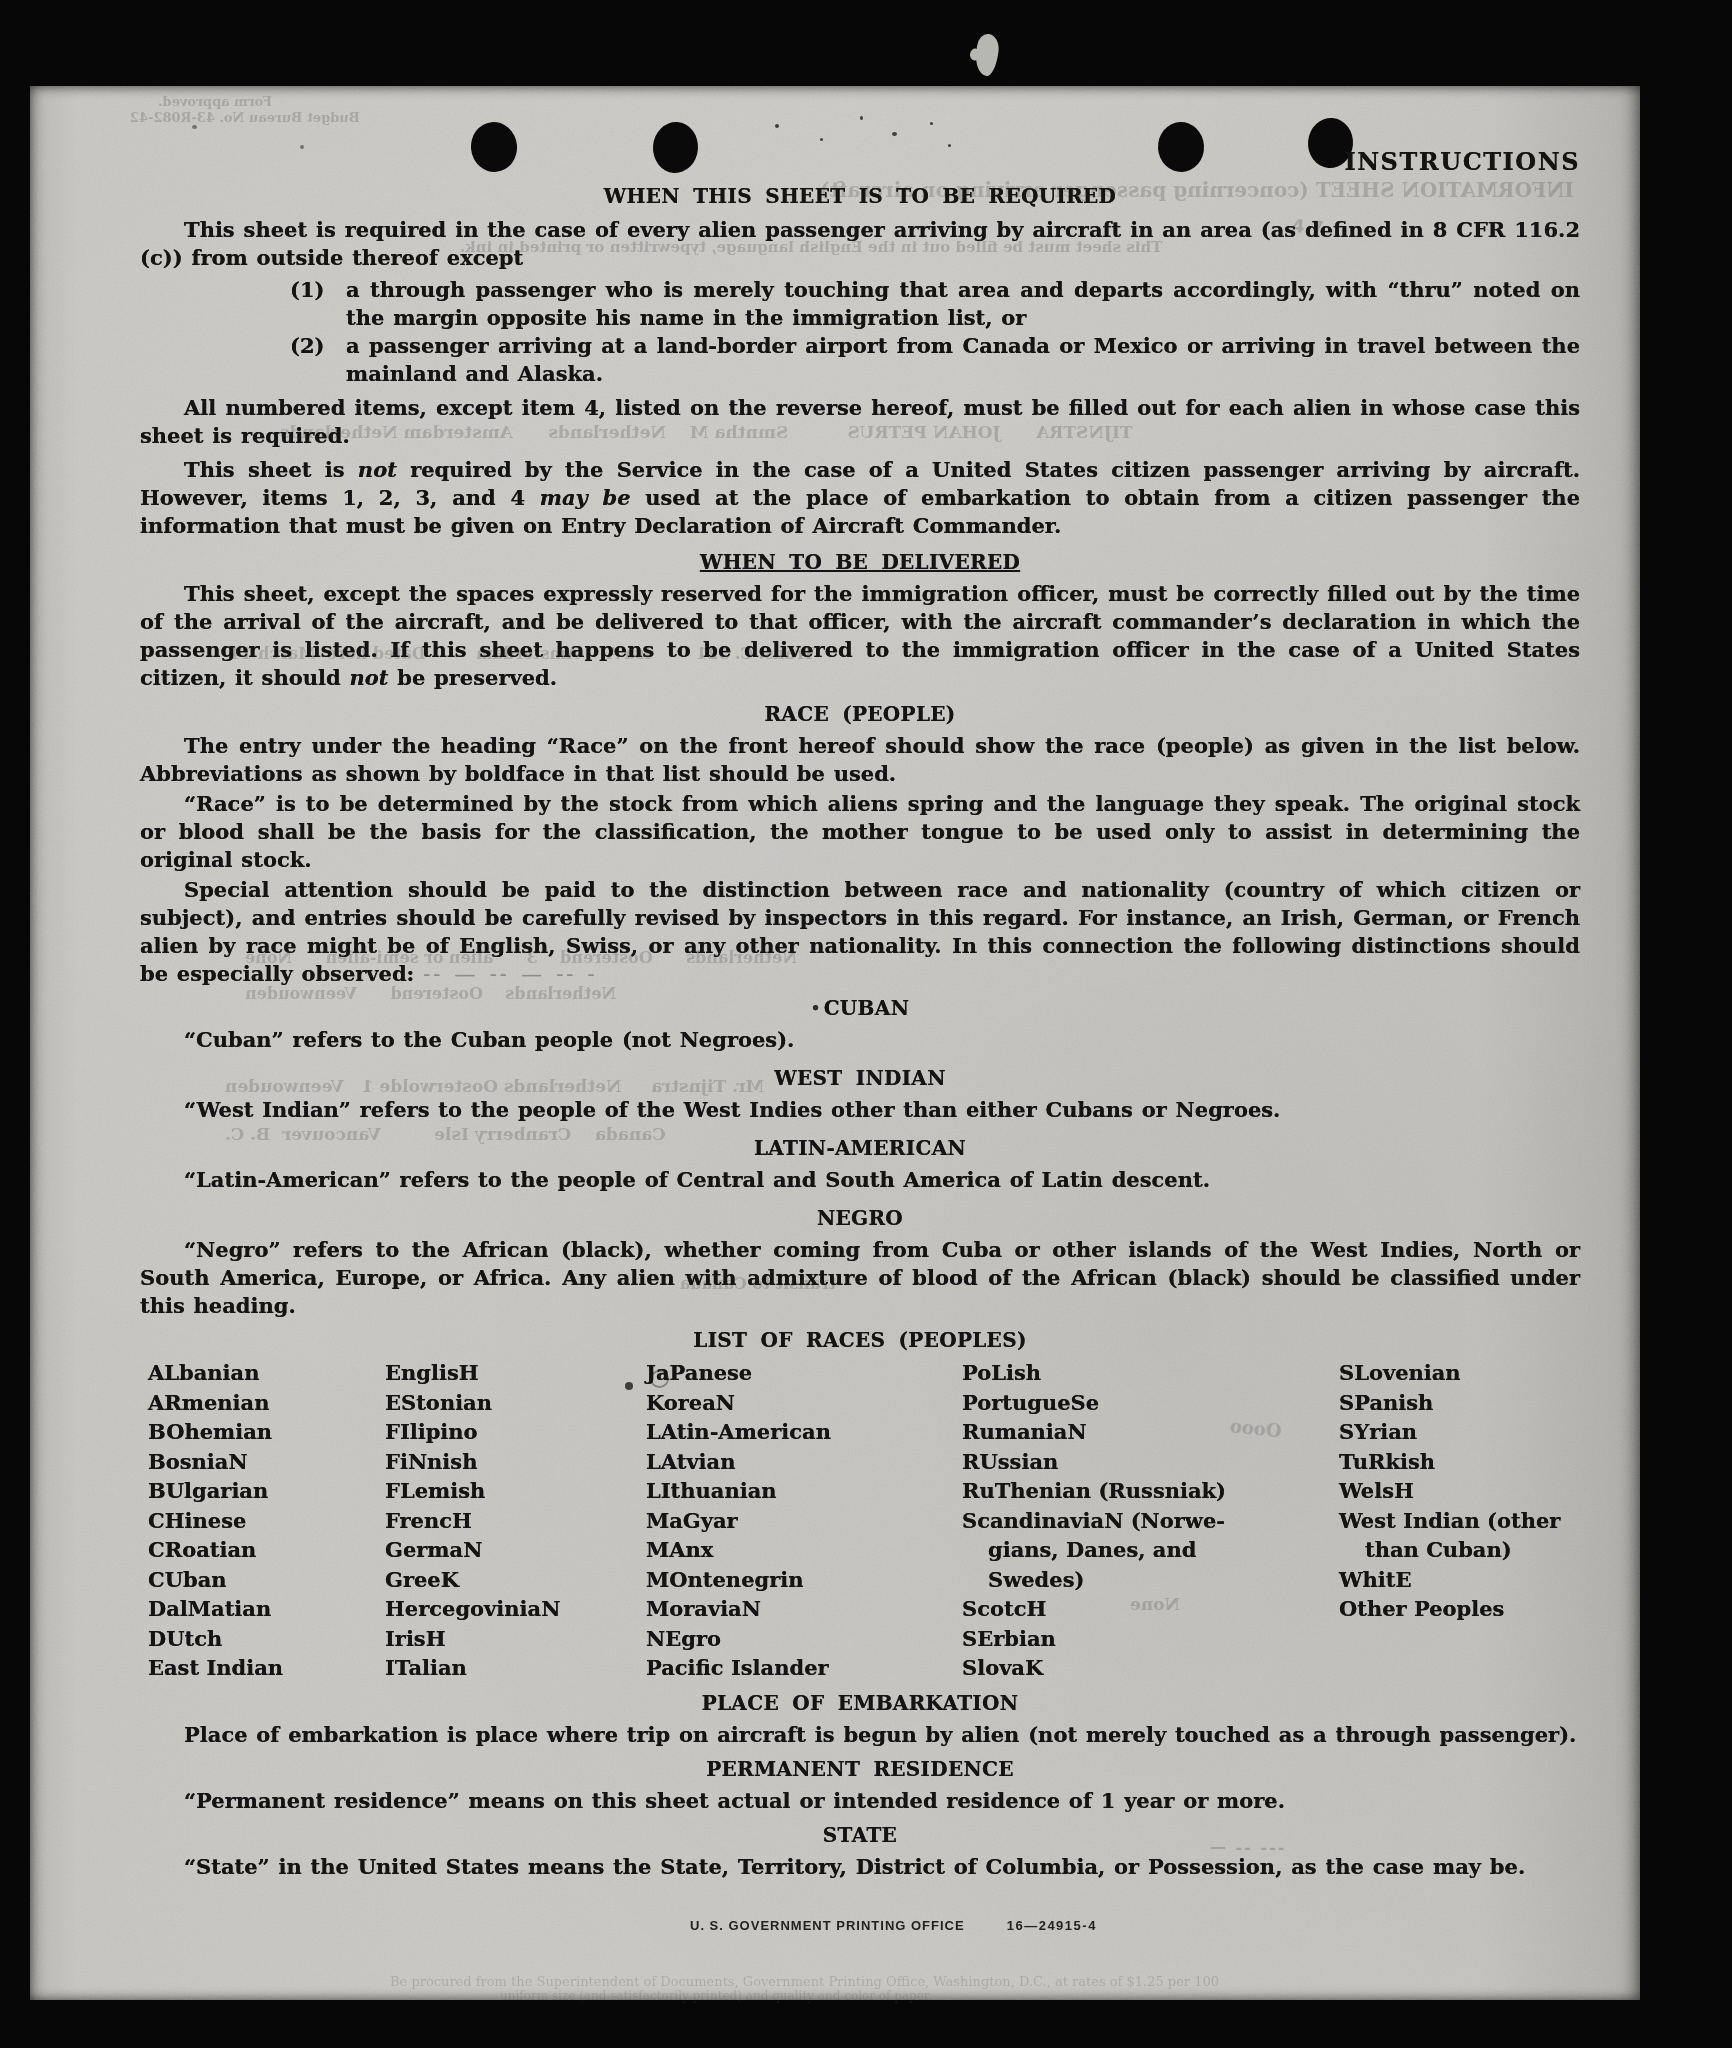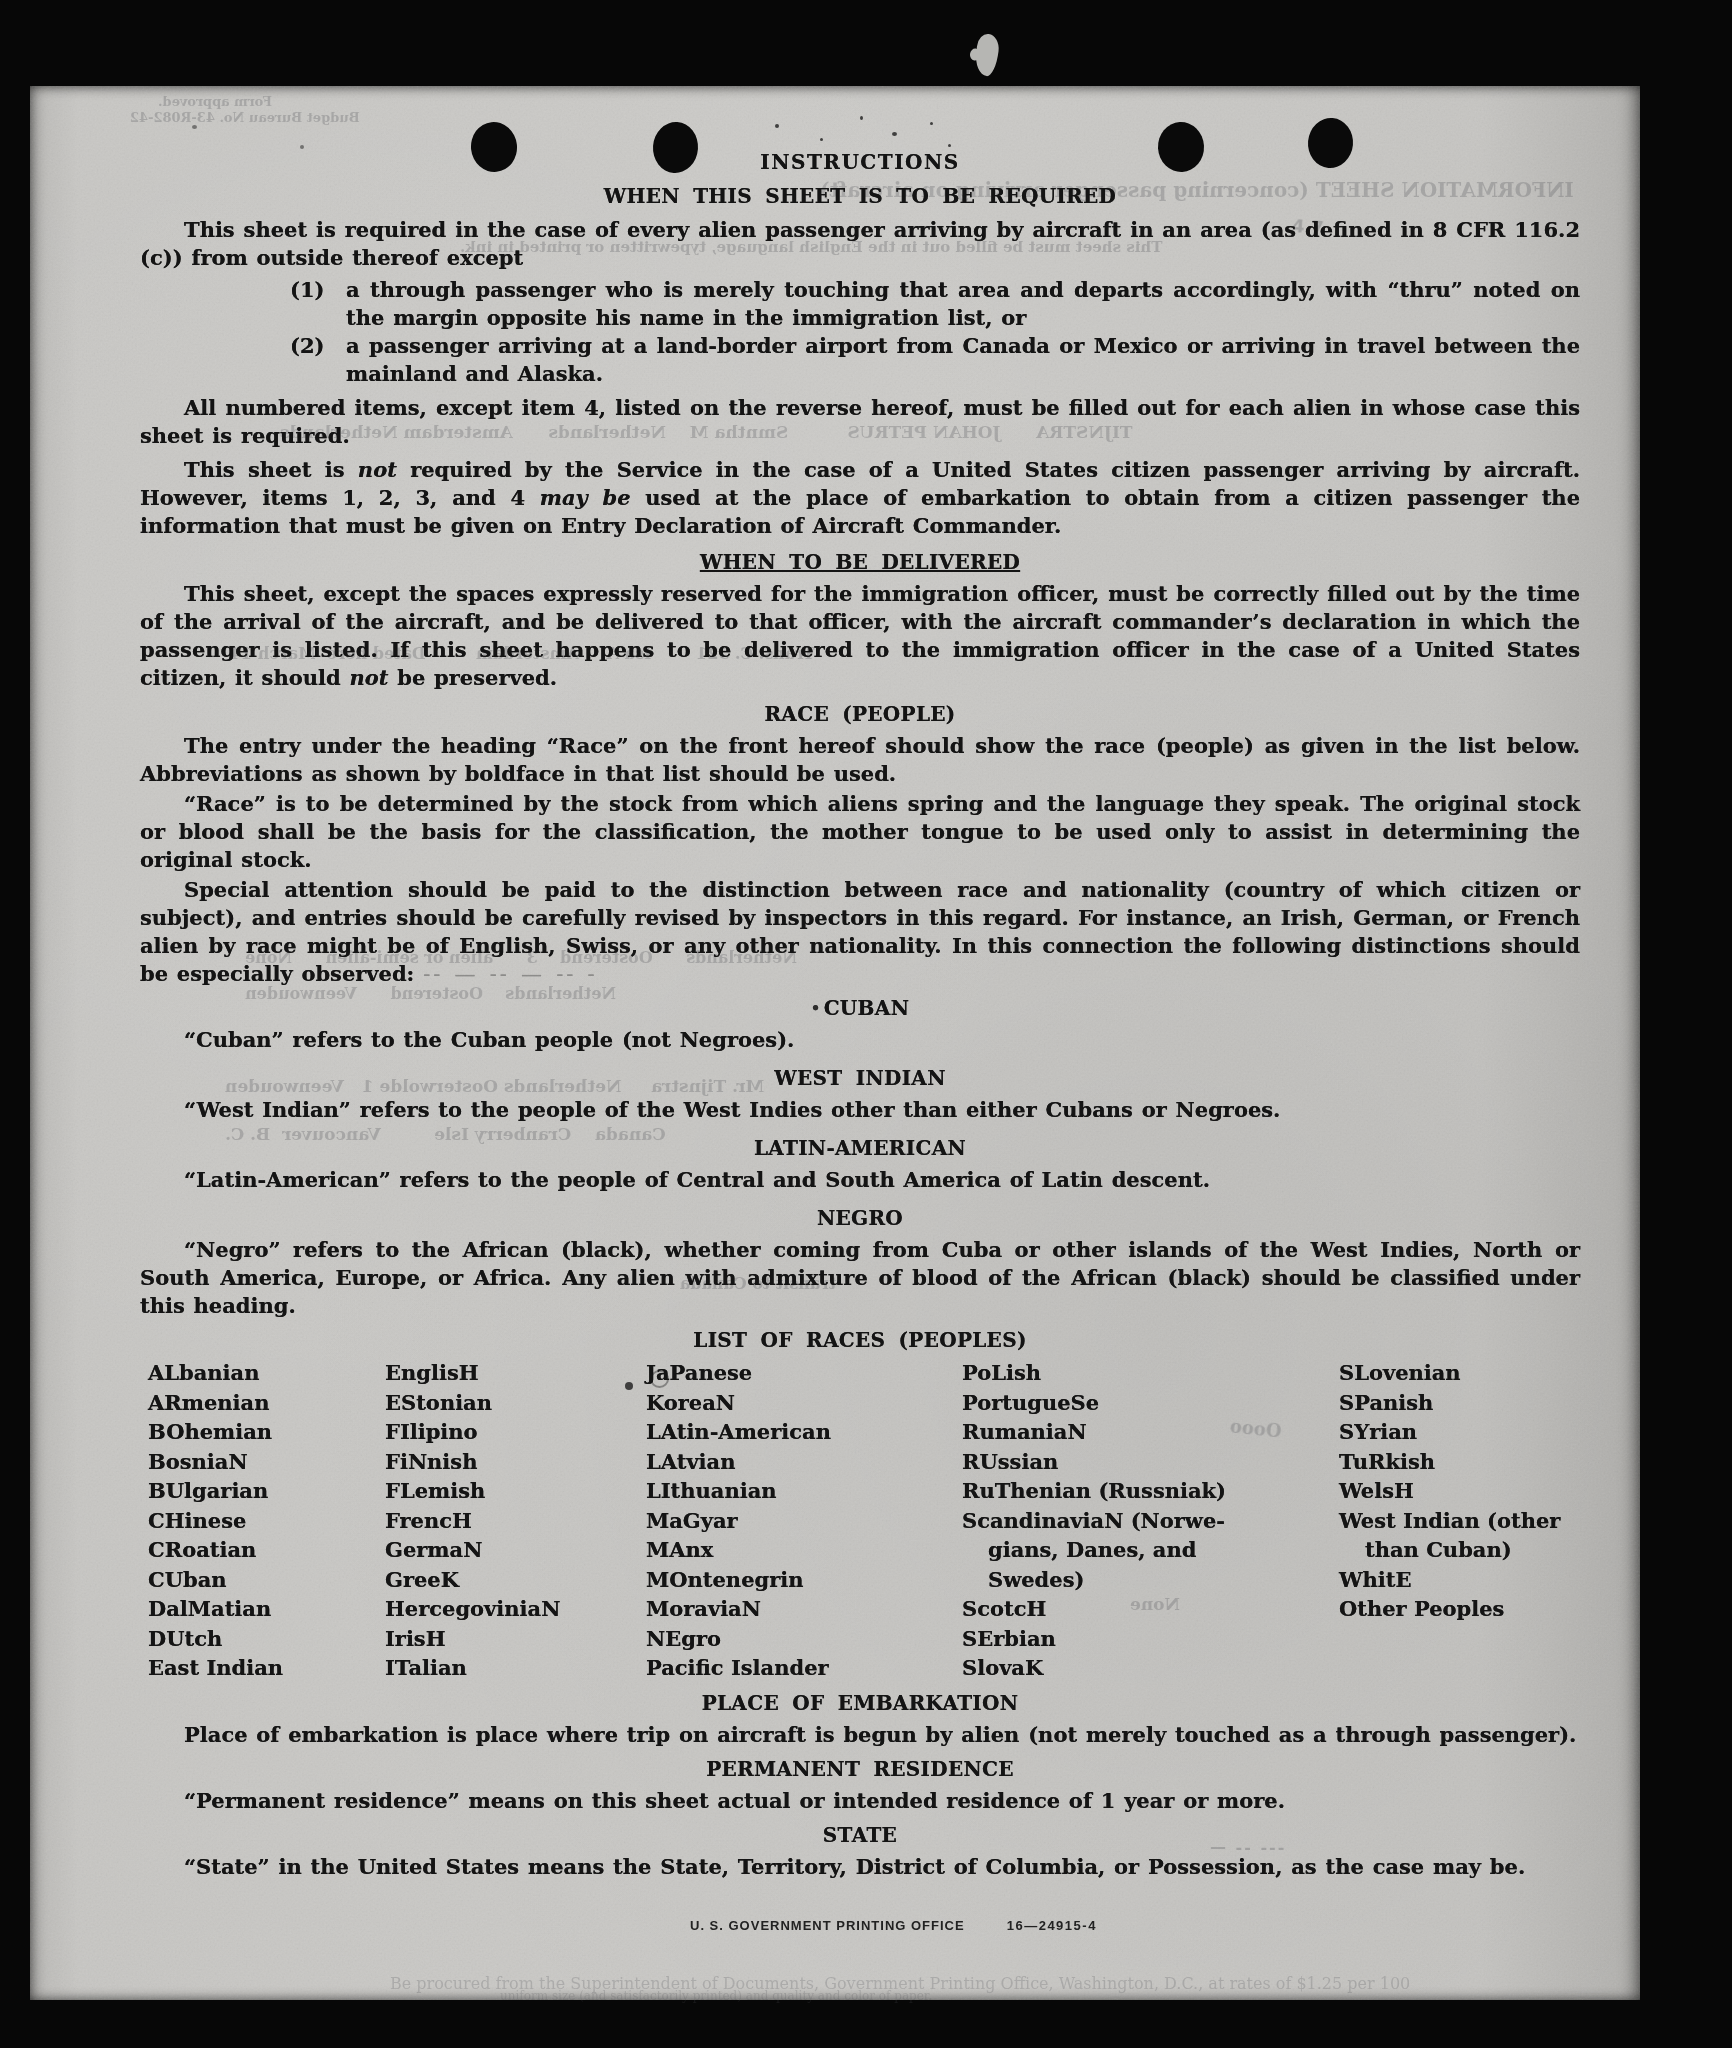--- a/index.html
+++ b/index.html
@@ -31,21 +31,21 @@
     border-radius:46% 54% 40% 60% / 32% 38% 62% 55%;transform:rotate(7deg);
   }
   .ink-blot:after{content:"";position:absolute;left:-6px;top:16px;width:10px;height:12px;
     background:#b6b6b3;border-radius:50%;}
   
   .text-col{
     position:absolute;left:110px;top:0;width:1440px;color:#141414;
     font-weight:bold;font-size:21px;line-height:28px;
     text-shadow:0 0 .5px rgba(20,20,20,.85);
   }
-  .doc-title{margin:62px 0 0 0;text-align:center;font-size:20px;line-height:28px;letter-spacing:1.5px;}
+  .doc-title{margin:62px 0 0 0;text-align:right;font-size:24px;line-height:28px;letter-spacing:1.5px;}
   .h2{text-align:center;font-size:20px;line-height:24px;word-spacing:6px;letter-spacing:.3px;margin:0;}
   .body{margin:0;text-align:justify;word-spacing:1.5px;}
   .ind{text-indent:44px;}
   .li{margin:0 0 0 150px;padding-left:56px;text-align:justify;word-spacing:1.5px;}
   .num{display:inline-block;width:56px;margin-left:-56px;}
   .cuban-h:before{content:"\2022";font-size:15px;margin-right:3px;vertical-align:2px;opacity:.85;}
   .dash-ghost{opacity:.32;letter-spacing:3px;font-weight:normal;}
   
   .races-grid{position:relative;height:328px;}
   .rcol{position:absolute;top:0;line-height:29.5px;white-space:nowrap;}
@@ -70,21 +70,21 @@
   .g3{left:430px;top:152px;font-size:15px;}
   .g4{left:250px;top:336px;font-size:17px;}
   .g5{left:200px;top:558px;font-size:16px;}
   .g6{left:215px;top:862px;font-size:16px;}
   .g7{left:215px;top:898px;font-size:16px;}
   .g8{left:195px;top:990px;font-size:17px;}
   .g9{left:195px;top:1038px;font-size:17px;}
   .g10{left:650px;top:1188px;font-size:16px;}
   .g11{left:1200px;top:1332px;font-size:18px;transform:scaleX(-1) rotate(-6deg);}
   .g12{left:1100px;top:1508px;font-size:17px;}
-  .g13{left:360px;top:1888px;font-size:16px;opacity:.24;font-weight:normal;}
+  .g13{left:360px;top:1888px;font-size:13px;opacity:.24;font-weight:normal;}
   .g14{left:470px;top:1903px;font-size:12px;opacity:.22;font-weight:normal;}
   .g15{left:1262px;top:130px;font-size:18px;opacity:.3;transform:rotate(4deg);font-family:"DejaVu Sans",sans-serif;}
   .gstate{left:1180px;top:1752px;font-size:16px;opacity:.3;letter-spacing:2px;}
 </style>
 </head>
 <body>
 
 <div class="paper">
 
   <svg class="noise" width="1610" height="1914" xmlns="http://www.w3.org/2000/svg">

